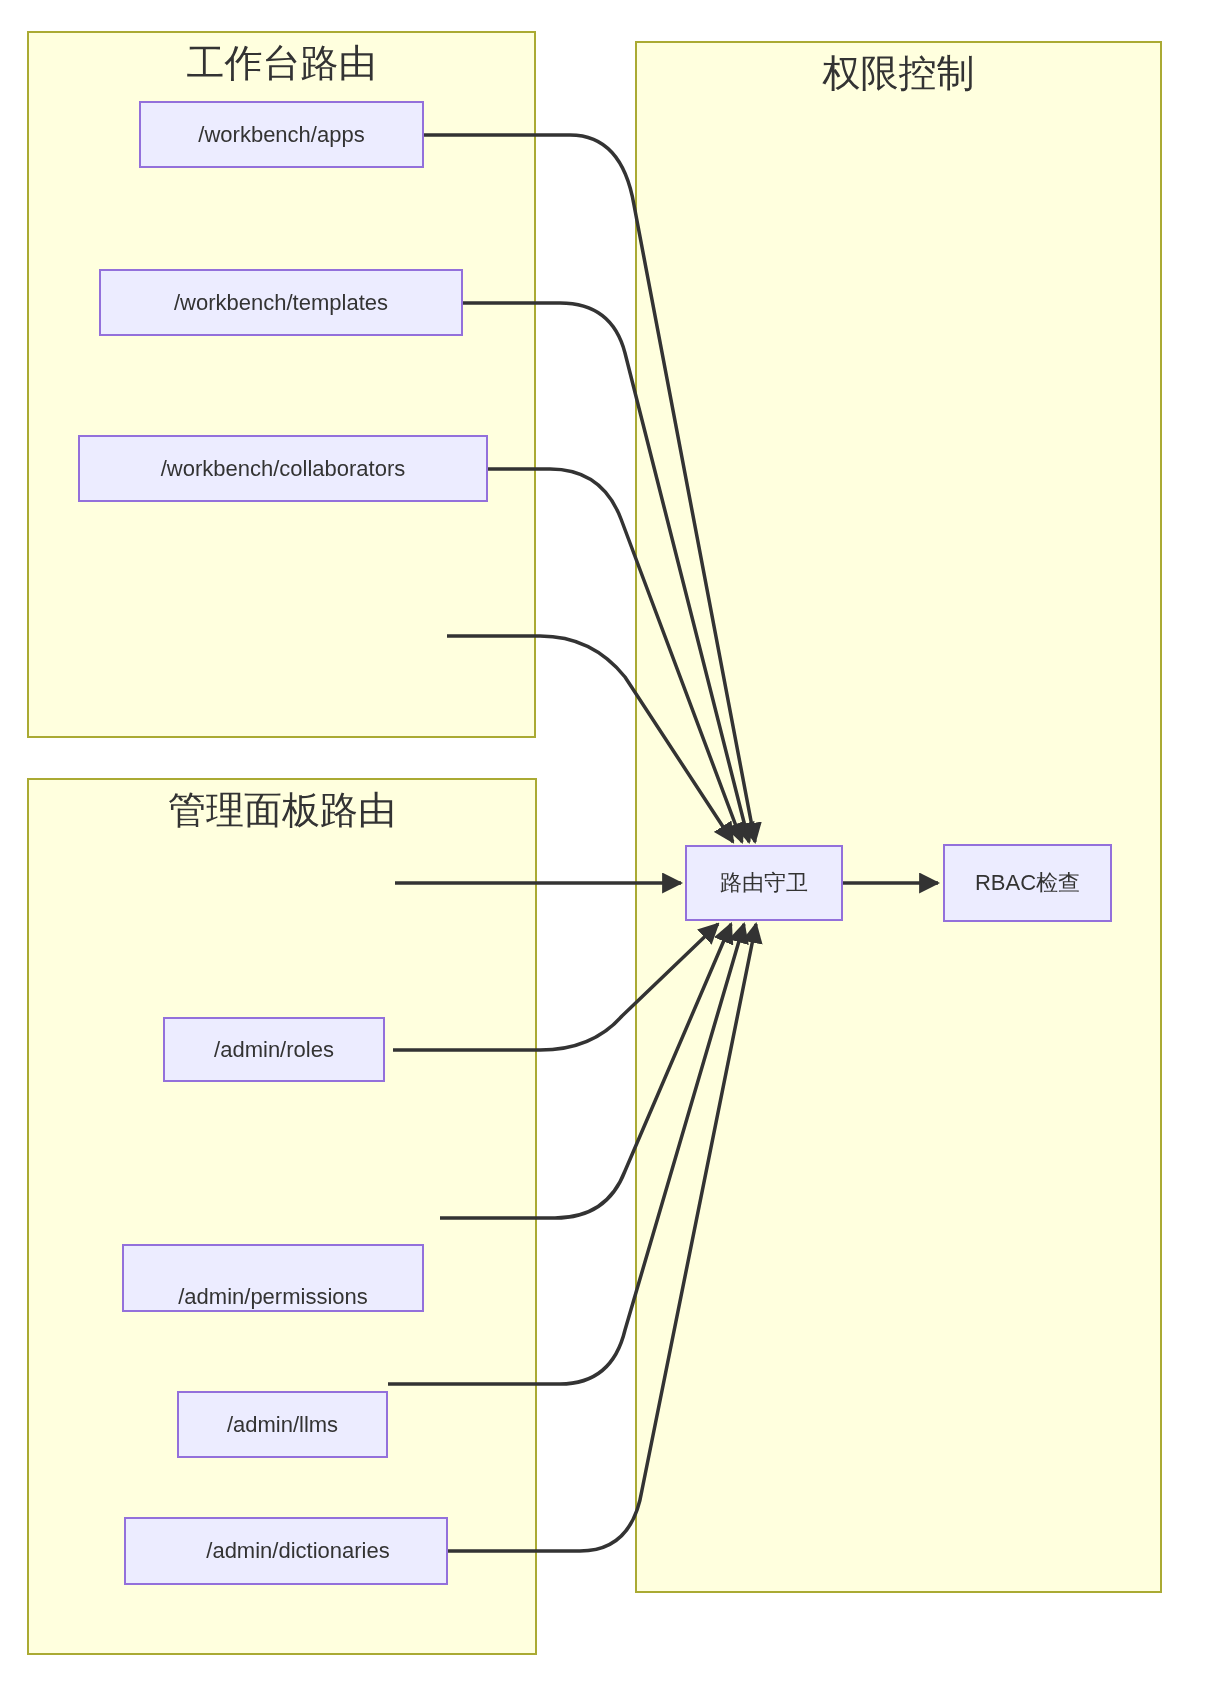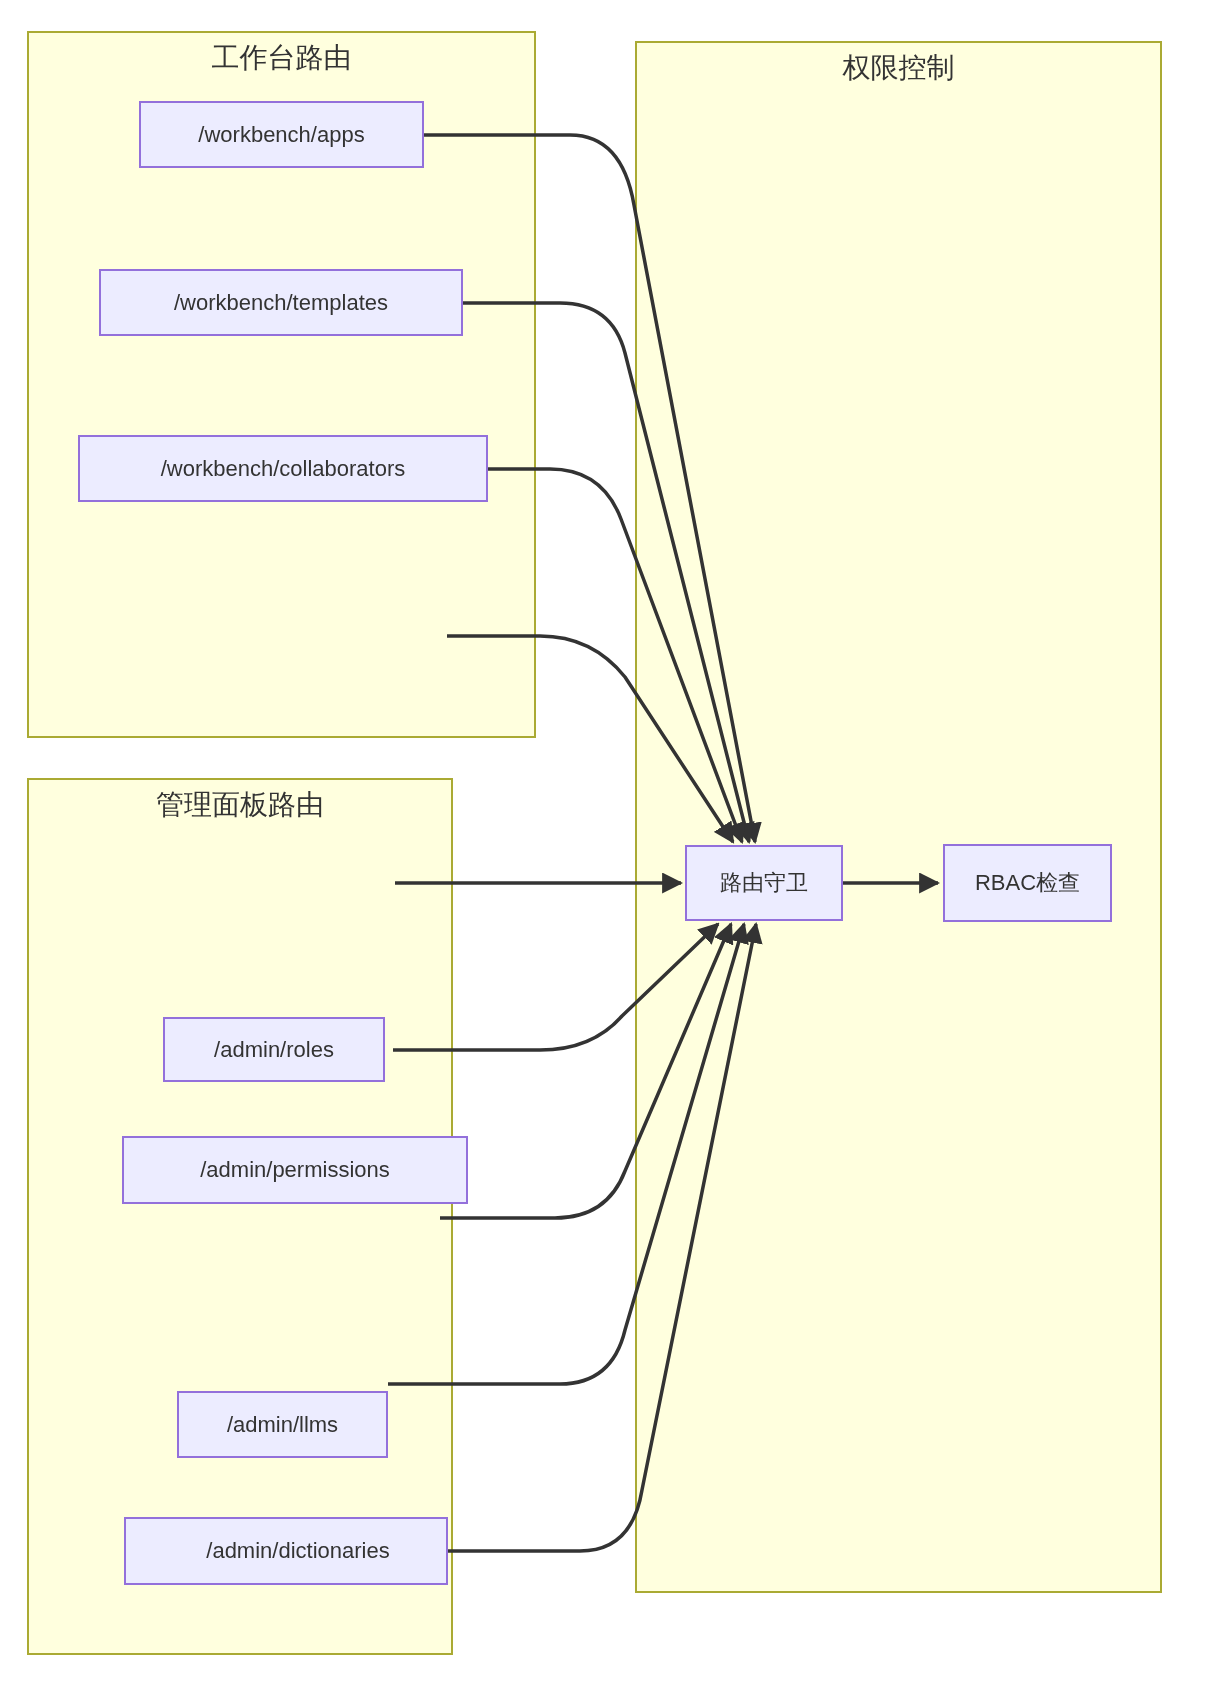--- a/index.html
+++ b/index.html
@@ -7,41 +7,41 @@
     --cluster-fill:#FFFFDE; --cluster-border:#AAAA33;
     --edge:#333333; --text:#333333;
   }
   html,body{margin:0;padding:0;background:#ffffff;}
   body{width:1214px;height:1696px;overflow:hidden;
        font-family:"Liberation Sans","DejaVu Sans",sans-serif;color:var(--text);}
   .diagram{position:relative;width:1214px;height:1696px;}
   .cluster{position:absolute;background:var(--cluster-fill);
            border:2px solid var(--cluster-border);box-sizing:border-box;}
   .cluster-title{width:100%;text-align:center;padding-top:9px;
-                 font-size:28px;line-height:1.15;color:var(--text);}
+                 font-size:38px;line-height:1.15;color:var(--text);}
   .edge-layer{position:absolute;left:0;top:0;width:1214px;height:1696px;
               pointer-events:none;}
   .edge{fill:none;stroke:var(--edge);stroke-width:3.5;stroke-linejoin:round;}
   .arrowhead{fill:var(--edge);}
   .node{position:absolute;background:var(--node-fill);
         border:2px solid var(--node-border);box-sizing:border-box;
         display:flex;align-items:center;justify-content:center;
         font-size:22px;color:var(--text);white-space:nowrap;}
   
   #c-workbench{left:27px;top:31px;width:509px;height:707px;}
-  #c-admin{left:27px;top:778px;width:426px;height:877px;}
+  #c-admin{left:27px;top:778px;width:510px;height:877px;}
   #c-permission{left:635px;top:41px;width:527px;height:1552px;}
   
   #n-wb-apps{left:139px;top:101px;width:285px;height:67px;}
   #n-wb-templates{left:99px;top:269px;width:364px;height:67px;}
   #n-wb-collaborators{left:78px;top:435px;width:410px;height:67px;}
   #n-wb-settings{left:116px;top:602px;width:331px;height:67px;}
   #n-ad-users{left:169px;top:850px;width:226px;height:66px;}
   #n-ad-roles{left:163px;top:1017px;width:222px;height:65px;}
-  #n-ad-permissions{left:122px;top:1136px;width:346px;height:68px;}
+  #n-ad-permissions{left:122px;top:1244px;width:302px;height:68px;align-items:flex-end;}
   #n-ad-llms{left:177px;top:1351px;width:211px;height:67px;margin-top:40px;}
   #n-ad-dictionaries{left:124px;top:1517px;width:324px;height:68px;padding-left:24px;}
   #n-guard{left:685px;top:845px;width:158px;height:76px;}
   #n-rbac{left:943px;top:844px;width:169px;height:78px;}
 </style>
 </head>
 <body>
 
 <div class="diagram">
 

